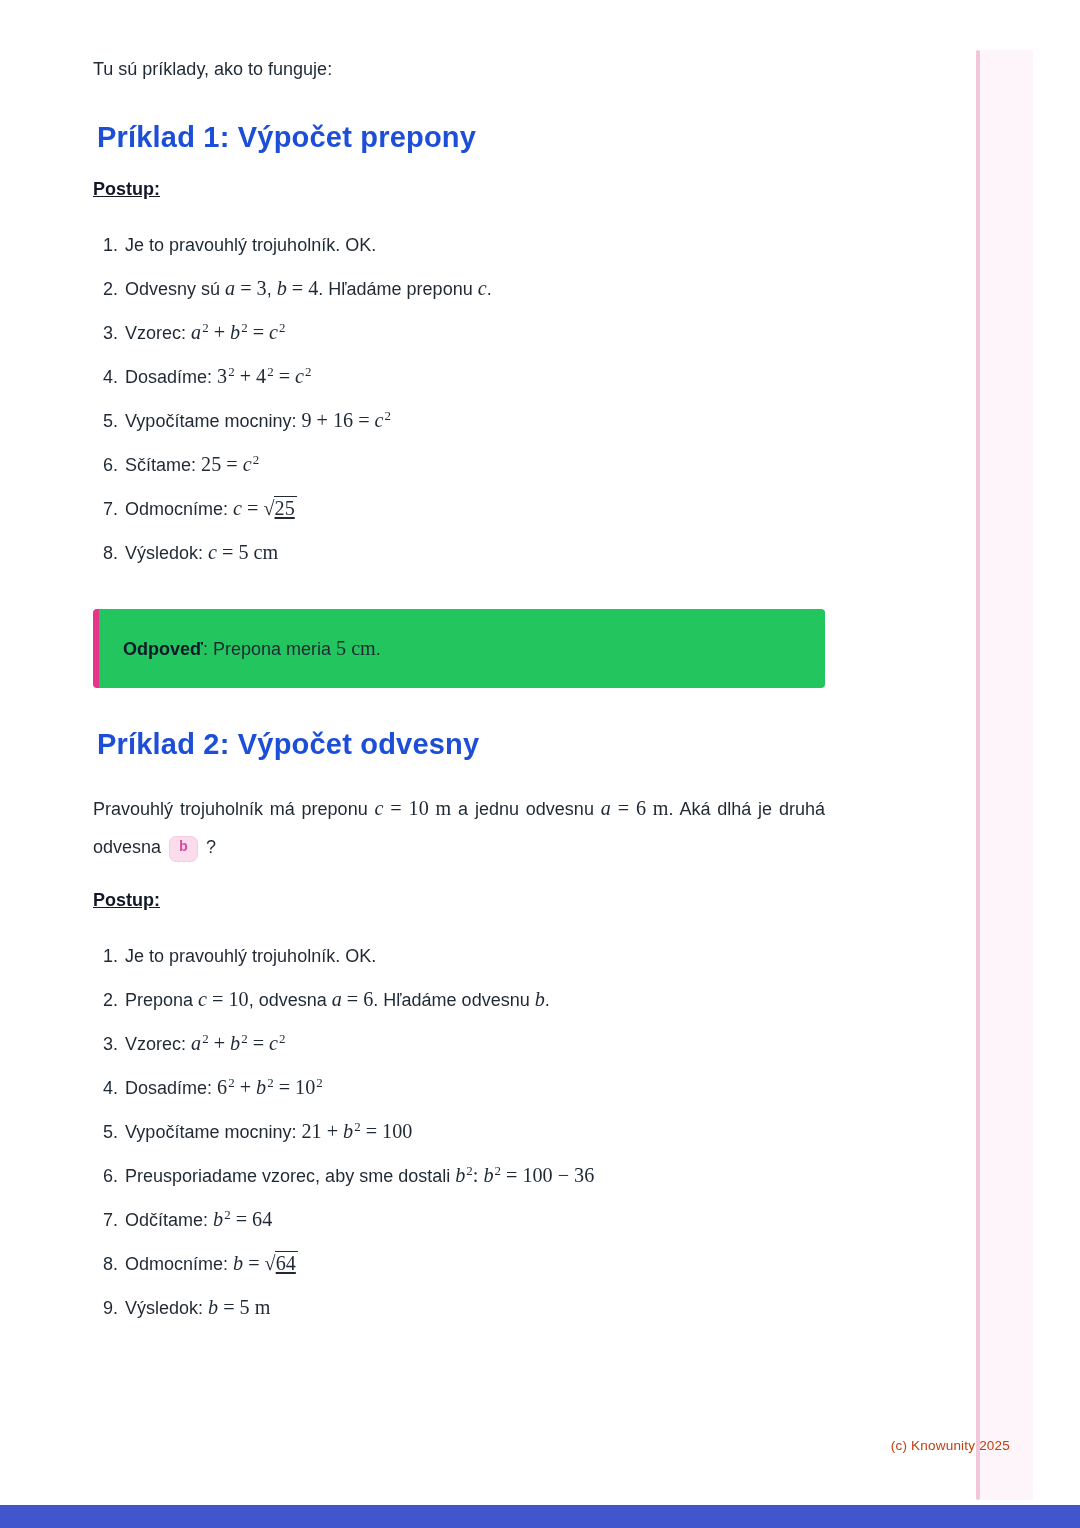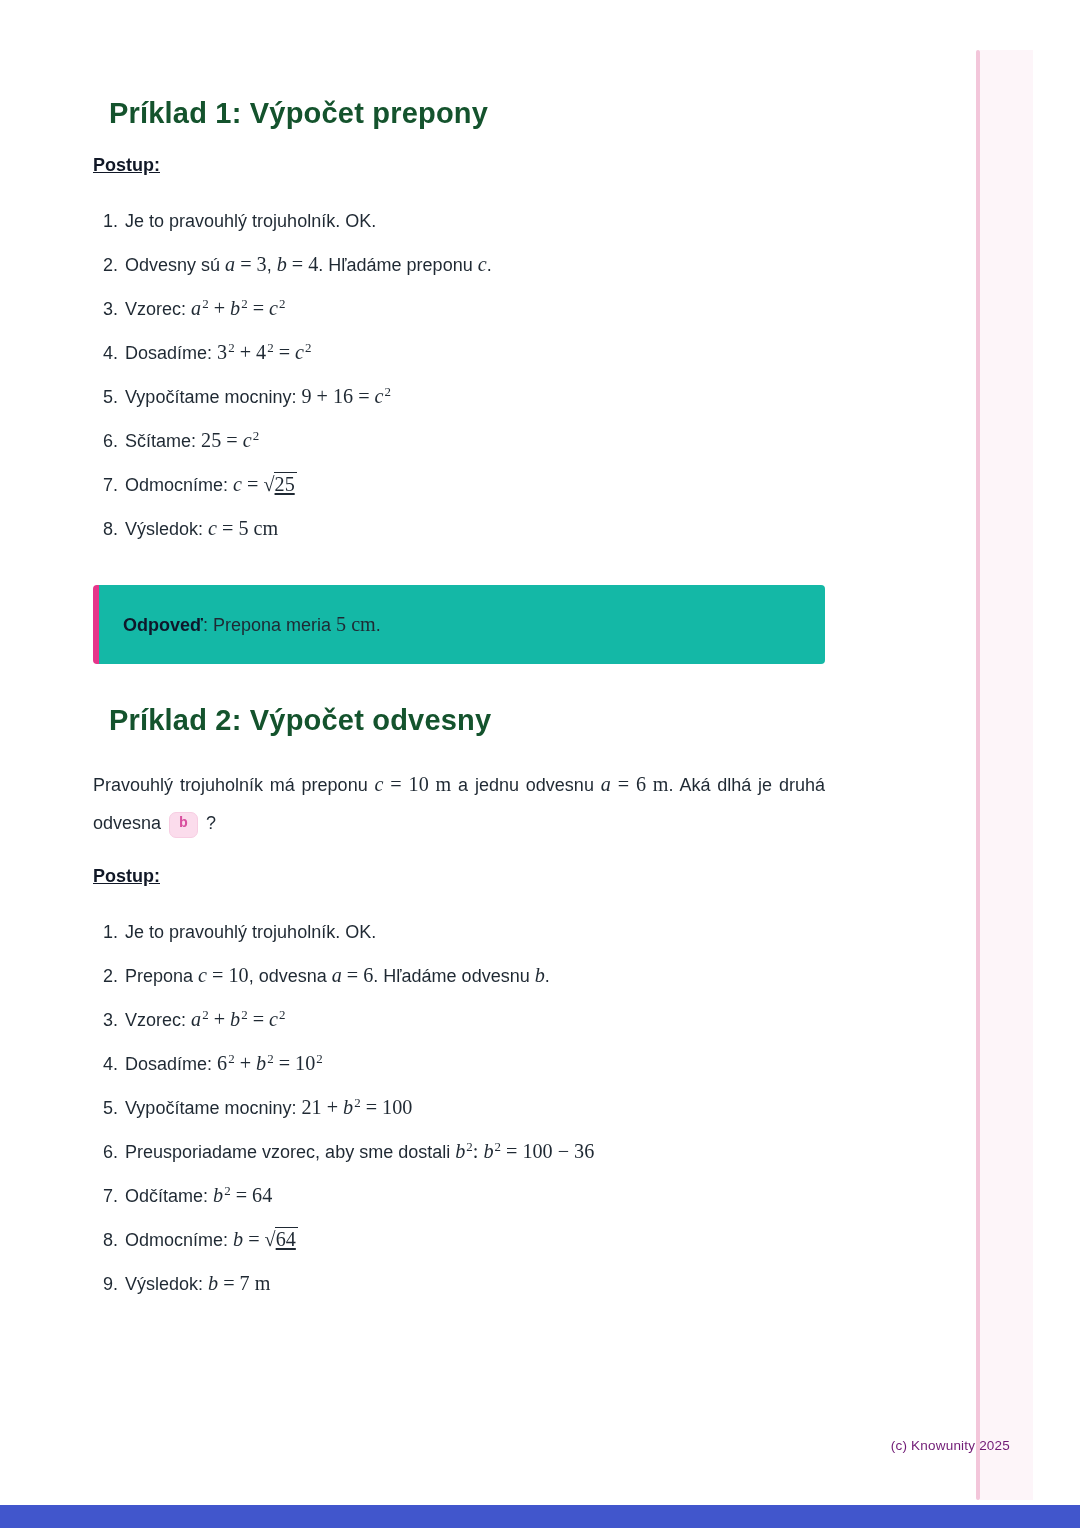--- a/index.html
+++ b/index.html
@@ -6,22 +6,22 @@
   body{
     width:1080px;height:1528px;position:relative;overflow:hidden;
     background:#ffffff;color:#1f2933;
     font-family:"Liberation Sans",sans-serif;font-size:18px;
   }
   .content{position:relative;width:732px;margin-left:93px;padding-top:57px;}
 
   .intro{margin:0;line-height:24px;}
 
   .h2{
-    margin:38px 16px 0;font-size:29px;line-height:36px;font-weight:700;
-    color:#14532d;letter-spacing:.2px;
+    margin:38px 4px 0;font-size:29px;line-height:36px;font-weight:700;
+    color:#1d4ed8;letter-spacing:.2px;
   }
   .problem{
     margin:27px 0 0;line-height:38px;text-align:justify;
   }
   .postup{margin:22px 0 0;font-weight:700;color:#111827;line-height:24px;text-decoration:underline;}
 
   ol.steps{
     list-style:none;margin:32px 0 0;padding:0 0 0 10px;counter-reset:step;
   }
   ol.steps li{
@@ -43,29 +43,29 @@
   .seg-sq .radicand{border-top:1.5px solid #1f2933;padding:0 2px 0 1px;text-decoration:underline;}
 
   .code-badge{
     display:inline-block;background:#fbdcec;color:#d8509f;
     border:1px solid #f7cde2;border-radius:7px;
     padding:1px 9px 3px;margin:0 3px;vertical-align:2px;
     font-family:"Liberation Mono",monospace;font-size:0.82em;line-height:1.35;font-weight:700;
   }
 
   .callout{
-    margin-top:44px;background:#14b8a6;border-left:6px solid #e6368b;
+    margin-top:44px;background:#22c55e;border-left:6px solid #e6368b;
     border-radius:4px;padding:27px 24px;
   }
   .callout.short{padding:26px 24px 13px;}
   .callout p{margin:0;line-height:24px;}
 
   .watermark{
     position:absolute;top:1438px;right:70px;
-    font-size:13.5px;color:#701a75;letter-spacing:.2px;
+    font-size:13.5px;color:#c2410c;letter-spacing:.2px;
   }
   .edge-line{
     position:absolute;left:976px;top:50px;width:4px;height:1450px;
     background:#f3c6da;border-radius:2px;
   }
   .edge-band{
     position:absolute;left:980px;top:50px;width:53px;height:1450px;
     background:#fdf5f9;
   }
   .bottom-bar{
@@ -73,20 +73,21 @@
   }
 </style>
 </head>
 <body>
 
 <div class="edge-band"></div>
 <div class="edge-line"></div>
 
 <main class="content">
 
+  <p class="intro">Tu sú príklady, ako to funguje:</p>
 
   <section>
     <h2 class="h2">Príklad 1: Výpočet prepony</h2>
     <p class="postup">Postup:</p>
     <ol class="steps">
         <li><span class="seg-t">Je to pravouhlý trojuholník. OK.</span></li>
         <li><span class="seg-t">Odvesny sú </span><span class="seg-i">a</span><span class="seg-m"> = 3</span><span class="seg-t">, </span><span class="seg-i">b</span><span class="seg-m"> = 4</span><span class="seg-t">. Hľadáme preponu </span><span class="seg-i">c</span><span class="seg-t">.</span></li>
         <li><span class="seg-t">Vzorec: </span><span class="seg-i">a</span><sup class="seg-sup">2</sup><span class="seg-m"> + </span><span class="seg-i">b</span><sup class="seg-sup">2</sup><span class="seg-m"> = </span><span class="seg-i">c</span><sup class="seg-sup">2</sup></li>
         <li><span class="seg-t">Dosadíme: </span><span class="seg-m">3</span><sup class="seg-sup">2</sup><span class="seg-m"> + 4</span><sup class="seg-sup">2</sup><span class="seg-m"> = </span><span class="seg-i">c</span><sup class="seg-sup">2</sup></li>
         <li><span class="seg-t">Vypočítame mocniny: </span><span class="seg-m">9 + 16 = </span><span class="seg-i">c</span><sup class="seg-sup">2</sup></li>
@@ -105,20 +106,20 @@
     <p class="postup">Postup:</p>
     <ol class="steps">
         <li><span class="seg-t">Je to pravouhlý trojuholník. OK.</span></li>
         <li><span class="seg-t">Prepona </span><span class="seg-i">c</span><span class="seg-m"> = 10</span><span class="seg-t">, odvesna </span><span class="seg-i">a</span><span class="seg-m"> = 6</span><span class="seg-t">. Hľadáme odvesnu </span><span class="seg-i">b</span><span class="seg-t">.</span></li>
         <li><span class="seg-t">Vzorec: </span><span class="seg-i">a</span><sup class="seg-sup">2</sup><span class="seg-m"> + </span><span class="seg-i">b</span><sup class="seg-sup">2</sup><span class="seg-m"> = </span><span class="seg-i">c</span><sup class="seg-sup">2</sup></li>
         <li><span class="seg-t">Dosadíme: </span><span class="seg-m">6</span><sup class="seg-sup">2</sup><span class="seg-m"> + </span><span class="seg-i">b</span><sup class="seg-sup">2</sup><span class="seg-m"> = 10</span><sup class="seg-sup">2</sup></li>
         <li><span class="seg-t">Vypočítame mocniny: </span><span class="seg-m">21 + </span><span class="seg-i">b</span><sup class="seg-sup">2</sup><span class="seg-m"> = 100</span></li>
         <li><span class="seg-t">Preusporiadame vzorec, aby sme dostali </span><span class="seg-i">b</span><sup class="seg-sup">2</sup><span class="seg-m">: </span><span class="seg-i">b</span><sup class="seg-sup">2</sup><span class="seg-m"> = 100 − 36</span></li>
         <li><span class="seg-t">Odčítame: </span><span class="seg-i">b</span><sup class="seg-sup">2</sup><span class="seg-m"> = 64</span></li>
         <li><span class="seg-t">Odmocníme: </span><span class="seg-i">b</span><span class="seg-m"> = </span><span class="seg-sq"><span class="rad">√</span><span class="radicand">64</span></span></li>
-        <li><span class="seg-t">Výsledok: </span><span class="seg-i">b</span><span class="seg-m"> = 7 m</span></li>
+        <li><span class="seg-t">Výsledok: </span><span class="seg-i">b</span><span class="seg-m"> = 5 m</span></li>
       </ol>
   </section>
 
 </main>
 
 <div class="watermark">(c) Knowunity 2025</div>
 <div class="bottom-bar"></div>
 
 </body></html>

